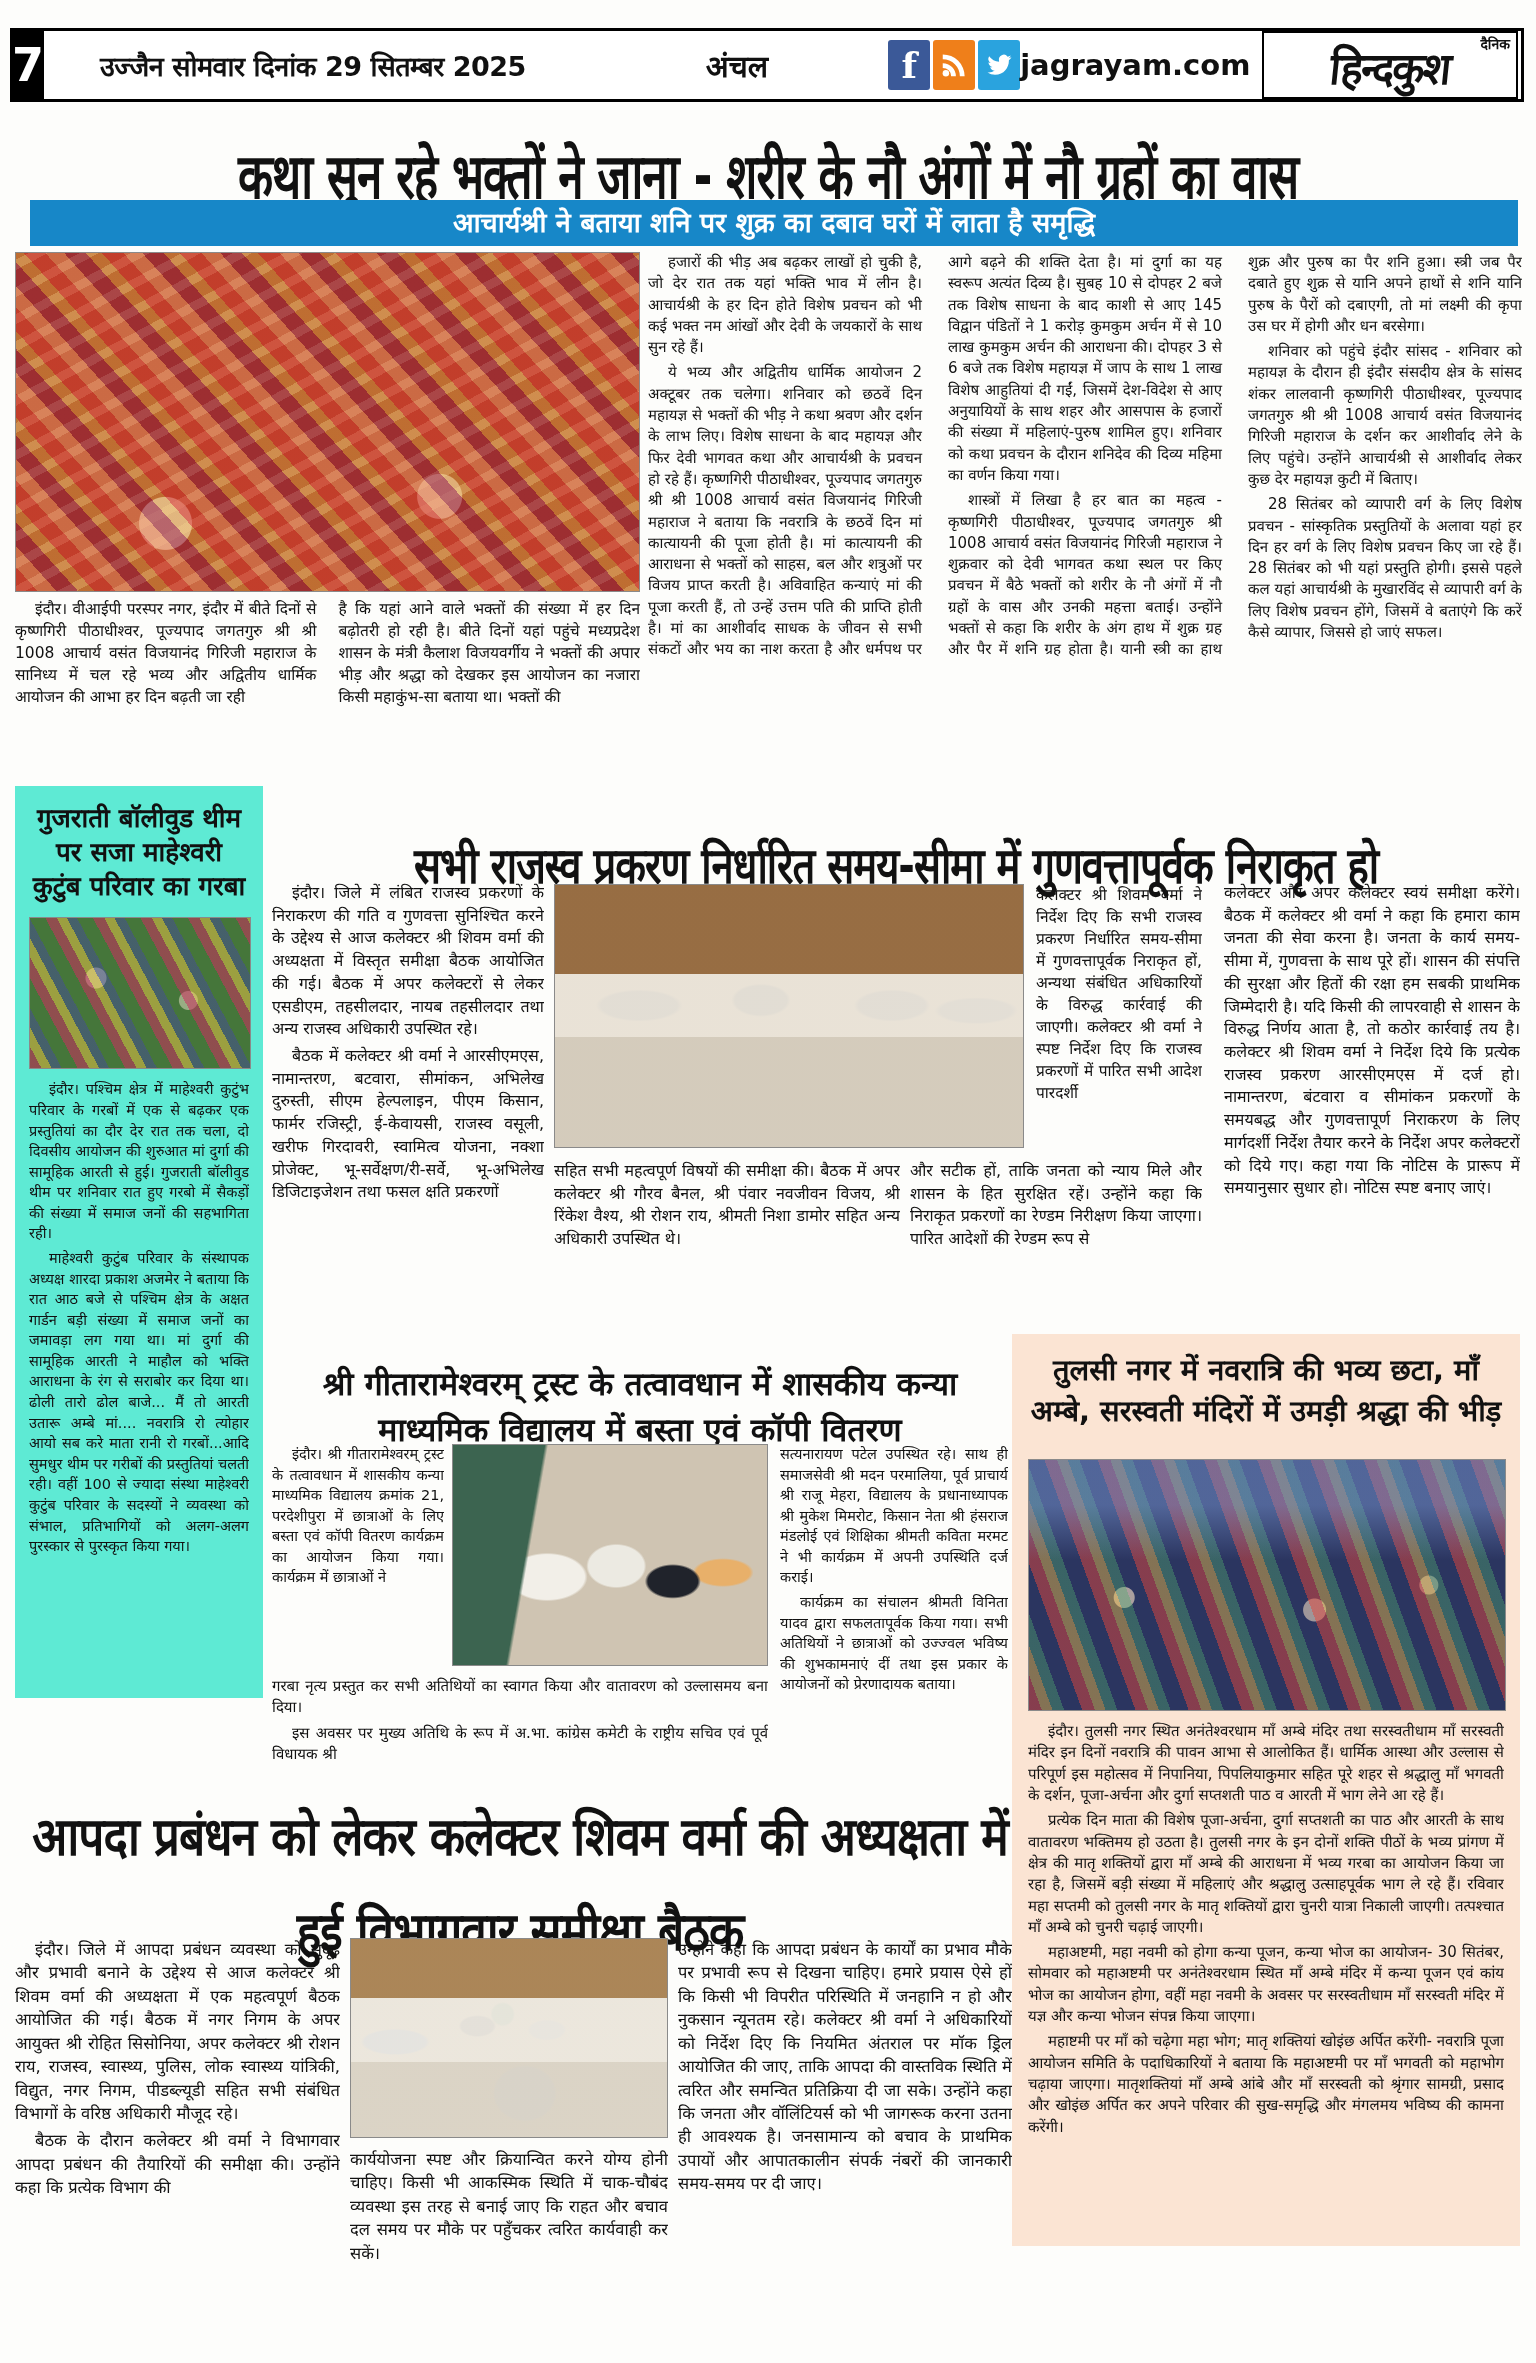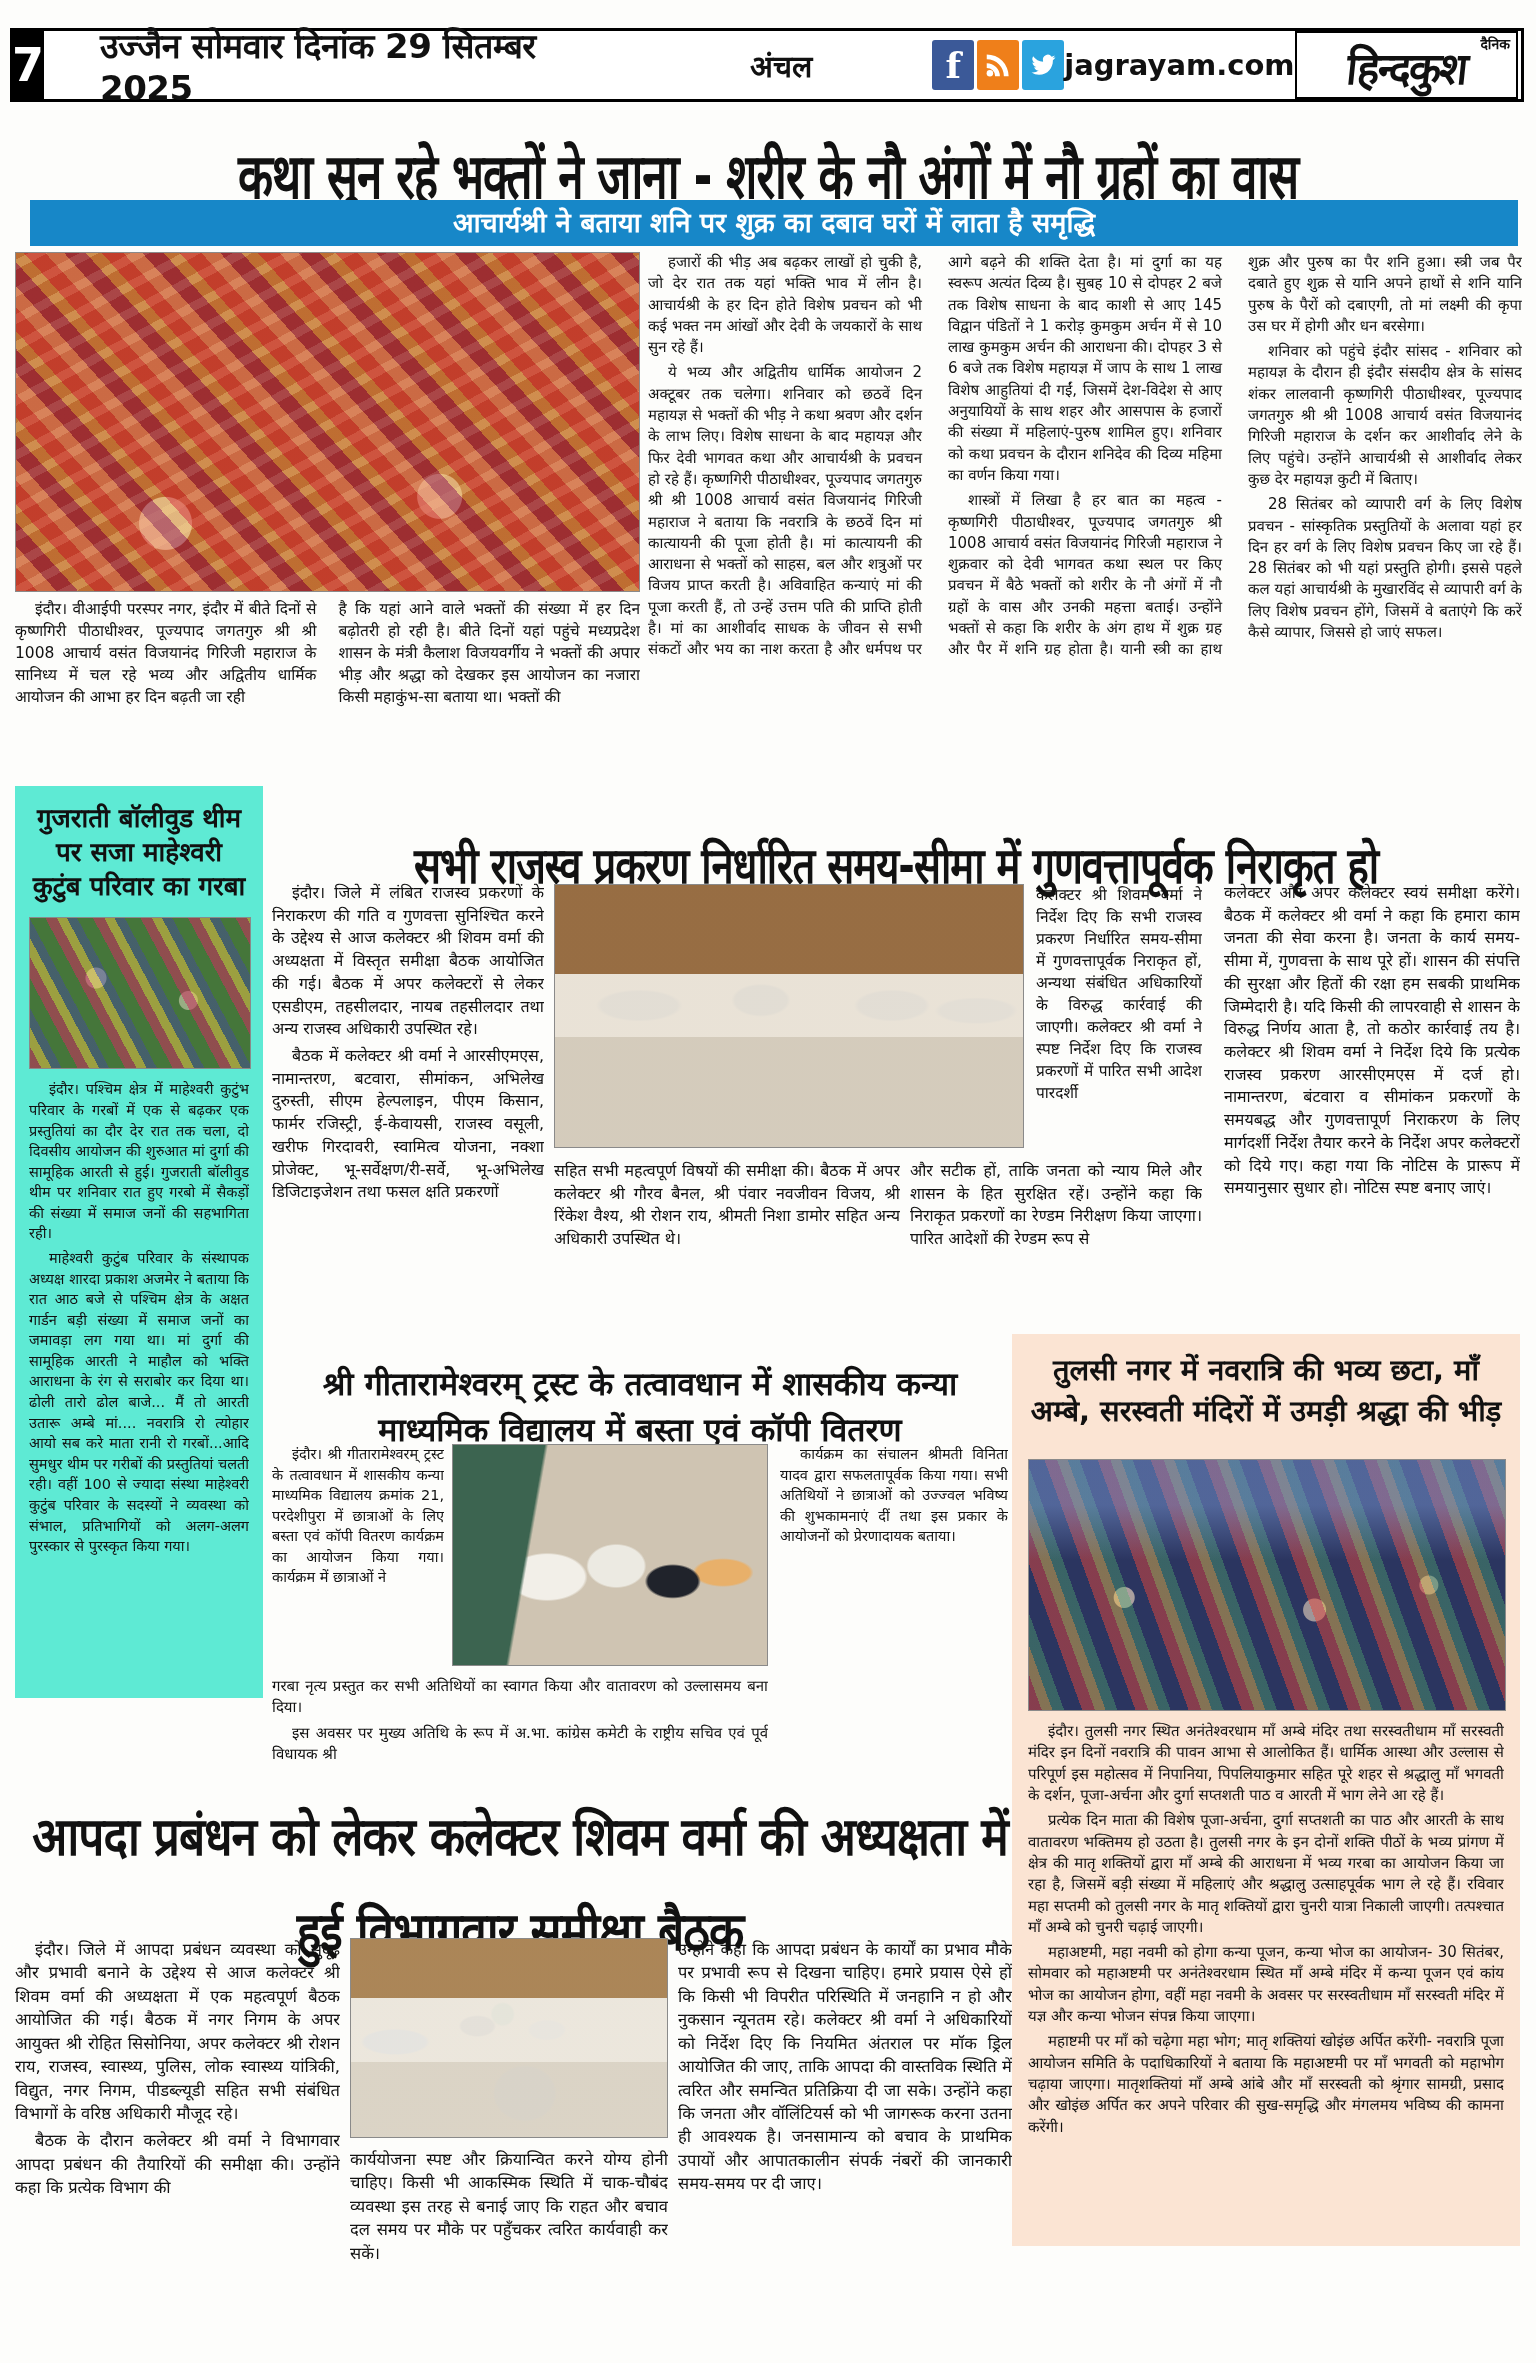--- a/index.html
+++ b/index.html
@@ -9,21 +9,21 @@
   .news{margin:0 0 4px 0;text-align:justify;text-indent:20px;line-height:1.42;}
   .cont{text-indent:0;}
   .clip{overflow:hidden;}
   .photo{border:1px solid #8a8a8a;}
 
   
   .header-box{left:10px;top:28px;width:1514px;height:74px;border:2px solid #000;
               box-shadow:0 0 0 1px #000 inset;display:flex;align-items:center;background:#fff;}
   .pagenum{width:32px;height:100%;background:#000;color:#fff;display:flex;align-items:center;
            justify-content:center;font-size:46px;font-weight:bold;}
-  .dateline{font-size:34px;font-weight:bold;margin-left:56px;letter-spacing:-.5px;}
+  .dateline{font-size:27px;font-weight:bold;margin-left:56px;letter-spacing:-.5px;text-align:right;}
   .section-name{font-size:30px;font-weight:bold;margin-left:180px;}
   .social{display:flex;gap:3px;margin-left:120px;}
   .sicon{width:42px;height:50px;display:flex;align-items:center;justify-content:center;border-radius:3px;}
   .sicon svg{width:30px;height:30px;}
   .fb{background:#3b5998;color:#fff;font-size:36px;font-weight:bold;font-family:"DejaVu Serif",serif;}
   .rss{background:#ef7f1a;}
   .tw{background:#2aa3de;}
   .website{font-size:29px;font-weight:bold;}
   .logo-box{margin-left:auto;margin-right:4px;border:2px solid #000;height:64px;width:252px;
             position:relative;background:#fff;}
@@ -186,20 +186,21 @@
 <div class="abs clip rev-right">
   <p class="news cont">कलेक्टर और अपर कलेक्टर स्वयं समीक्षा करेंगे। बैठक में कलेक्टर श्री वर्मा ने कहा कि हमारा काम जनता की सेवा करना है। जनता के कार्य समय-सीमा में, गुणवत्ता के साथ पूरे हों। शासन की संपत्ति की सुरक्षा और हितों की रक्षा हम सबकी प्राथमिक जिम्मेदारी है। यदि किसी की लापरवाही से शासन के विरुद्ध निर्णय आता है, तो कठोर कार्रवाई तय है। कलेक्टर श्री शिवम वर्मा ने निर्देश दिये कि प्रत्येक राजस्व प्रकरण आरसीएमएस में दर्ज हो। नामान्तरण, बंटवारा व सीमांकन प्रकरणों के समयबद्ध और गुणवत्तापूर्ण निराकरण के लिए मार्गदर्शी निर्देश तैयार करने के निर्देश अपर कलेक्टरों को दिये गए। कहा गया कि नोटिस के प्रारूप में समयानुसार सुधार हो। नोटिस स्पष्ट बनाए जाएं।</p>
 </div>
 
 <h2 class="abs gita-headline">श्री गीतारामेश्वरम् ट्रस्ट के तत्वावधान में शासकीय कन्या माध्यमिक विद्यालय में बस्ता एवं कॉपी वितरण</h2>
 <div class="abs clip gita-left">
   <p class="news">इंदौर। श्री गीतारामेश्वरम् ट्रस्ट के तत्वावधान में शासकीय कन्या माध्यमिक विद्यालय क्रमांक 21, परदेशीपुरा में छात्राओं के लिए बस्ता एवं कॉपी वितरण कार्यक्रम का आयोजन किया गया। कार्यक्रम में छात्राओं ने</p>
 </div>
 <div class="abs photo dist-photo"></div>
 <div class="abs clip gita-right">
+  <p class="news cont">सत्यनारायण पटेल उपस्थित रहे। साथ ही समाजसेवी श्री मदन परमालिया, पूर्व प्राचार्य श्री राजू मेहरा, विद्यालय के प्रधानाध्यापक श्री मुकेश मिमरोट, किसान नेता श्री हंसराज मंडलोई एवं शिक्षिका श्रीमती कविता मरमट ने भी कार्यक्रम में अपनी उपस्थिति दर्ज कराई।</p>
   <p class="news">कार्यक्रम का संचालन श्रीमती विनिता यादव द्वारा सफलतापूर्वक किया गया। सभी अतिथियों ने छात्राओं को उज्ज्वल भविष्य की शुभकामनाएं दीं तथा इस प्रकार के आयोजनों को प्रेरणादायक बताया।</p>
 </div>
 <div class="abs clip gita-below">
   <p class="news cont">गरबा नृत्य प्रस्तुत कर सभी अतिथियों का स्वागत किया और वातावरण को उल्लासमय बना दिया।</p>
   <p class="news">इस अवसर पर मुख्य अतिथि के रूप में अ.भा. कांग्रेस कमेटी के राष्ट्रीय सचिव एवं पूर्व विधायक श्री</p>
 </div>
 
 <section class="abs clip nav-box">
   <h2 class="nav-headline">तुलसी नगर में नवरात्रि की भव्य छटा, माँ अम्बे, सरस्वती मंदिरों में उमड़ी श्रद्धा की भीड़</h2>
   <div class="photo nav-photo"></div>

